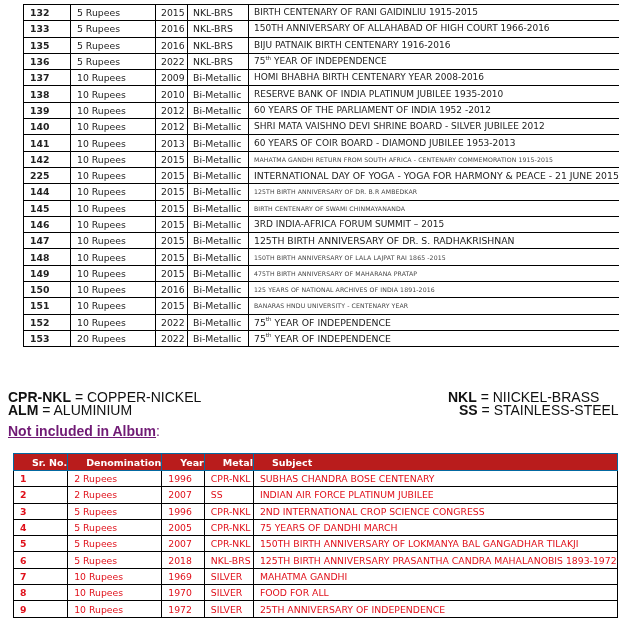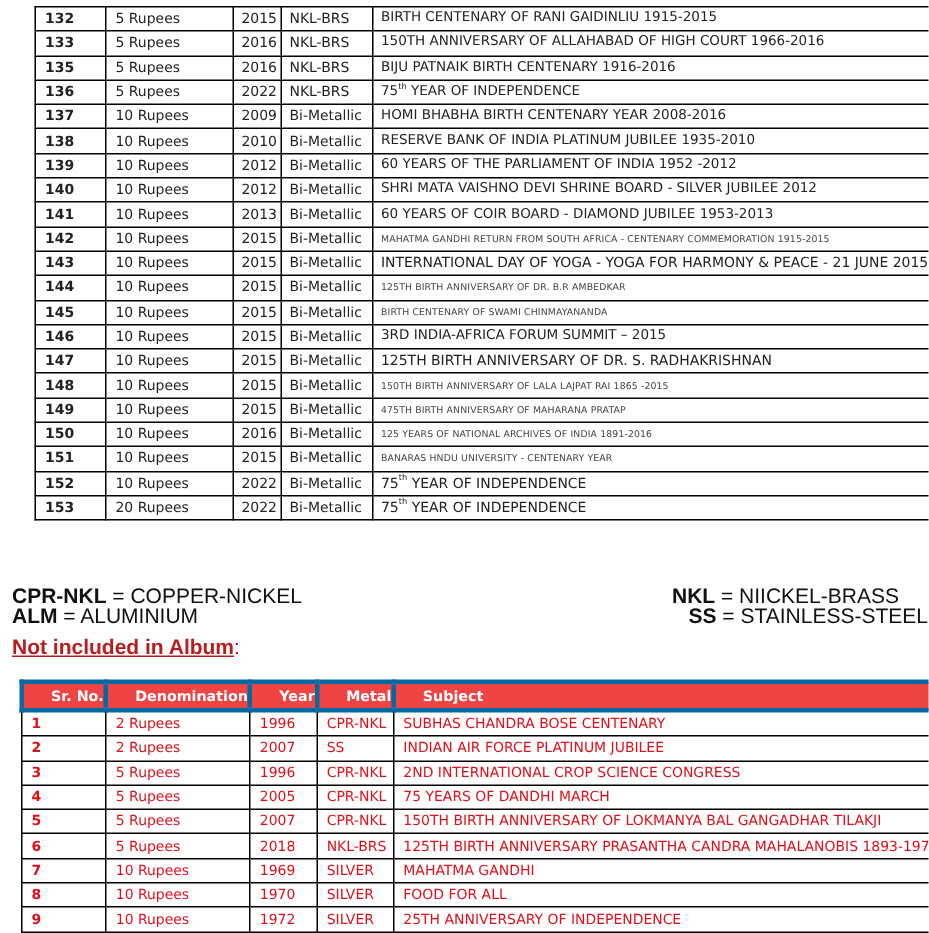--- a/index.html
+++ b/index.html
@@ -10,25 +10,25 @@
   #main-table td.sr { font-weight:bold; width:40px; }
   #main-table td.den { width:78px; }
   #main-table td.yr { width:26px; padding-left:5px; }
   #main-table td.met { width:55px; padding-left:5px; }
   #main-table td.sub { padding-left:5px; }
   #main-table td.sub.small { font-size:6.2px; color:#444; letter-spacing:0.1px; }
   #main-table td.sub.mid { font-size:9px; }
   sup { font-size:5.5px; vertical-align:top; line-height:8px; }
   .legend { position:absolute; font-family:"Liberation Sans", sans-serif; font-size:14px; color:#111; }
   .legend b { font-weight:bold; }
-  #title-not-included { position:absolute; left:8px; top:423px; font-family:"Liberation Sans", sans-serif; font-size:14px; font-weight:bold; color:#b91c1c; }
+  #title-not-included { position:absolute; left:8px; top:423px; font-family:"Liberation Sans", sans-serif; font-size:14px; font-weight:bold; color:#701a75; }
   #title-not-included span.u { text-decoration:underline; }
   #title-not-included span.c { font-weight:normal; }
   #album-table { left:13px; top:453px; width:593px; }
-  #album-table th { background:#ef4444; color:#fff; font-weight:bold; font-size:9.5px; text-align:left; height:16px; padding:0 0 0 18px; border:3px solid #0369a1; white-space:nowrap; }
+  #album-table th { background:#b91c1c; color:#fff; font-weight:bold; font-size:9.5px; text-align:left; height:16px; padding:0 0 0 18px; border:1px solid #0369a1; white-space:nowrap; }
   #album-table td { border:1px solid #000; color:#e0101a; font-size:9.3px; height:15.3px; padding:0 0 0 6px; white-space:nowrap; line-height:15px; }
   #album-table td.sr { font-weight:bold; width:40px; }
   #album-table td.den { width:77px; }
   #album-table td.yr { width:27px; }
   #album-table td.met { width:46px; }
 </style>
 </head>
 <body>
 
 <table id="main-table">
@@ -97,21 +97,21 @@
         <td class="sub mid">60 YEARS OF COIR BOARD - DIAMOND JUBILEE 1953-2013</td>
       </tr>
       <tr>
         <td class="sr">142</td>
         <td class="den">10 Rupees</td>
         <td class="yr">2015</td>
         <td class="met">Bi-Metallic</td>
         <td class="sub small">MAHATMA GANDHI RETURN FROM SOUTH AFRICA - CENTENARY COMMEMORATION 1915-2015</td>
       </tr>
       <tr>
-        <td class="sr">143</td>
+        <td class="sr">225</td>
         <td class="den">10 Rupees</td>
         <td class="yr">2015</td>
         <td class="met">Bi-Metallic</td>
         <td class="sub normal">INTERNATIONAL DAY OF YOGA - YOGA FOR HARMONY &amp; PEACE - 21 JUNE 2015</td>
       </tr>
       <tr>
         <td class="sr">144</td>
         <td class="den">10 Rupees</td>
         <td class="yr">2015</td>
         <td class="met">Bi-Metallic</td>

